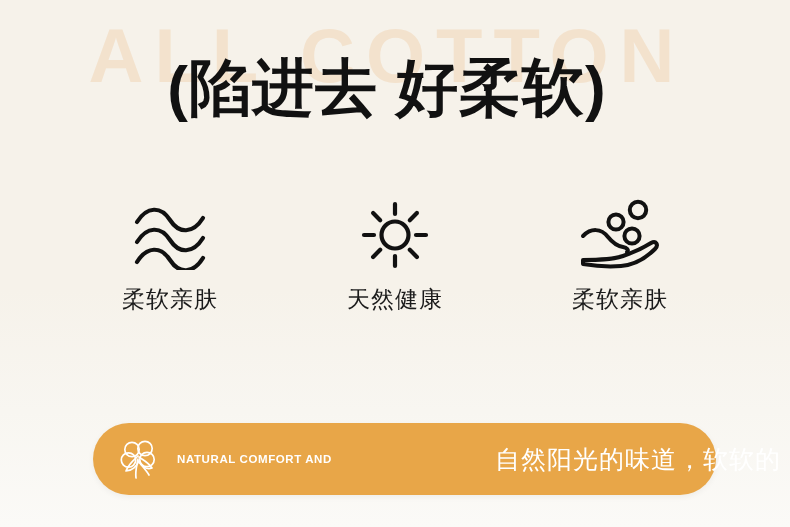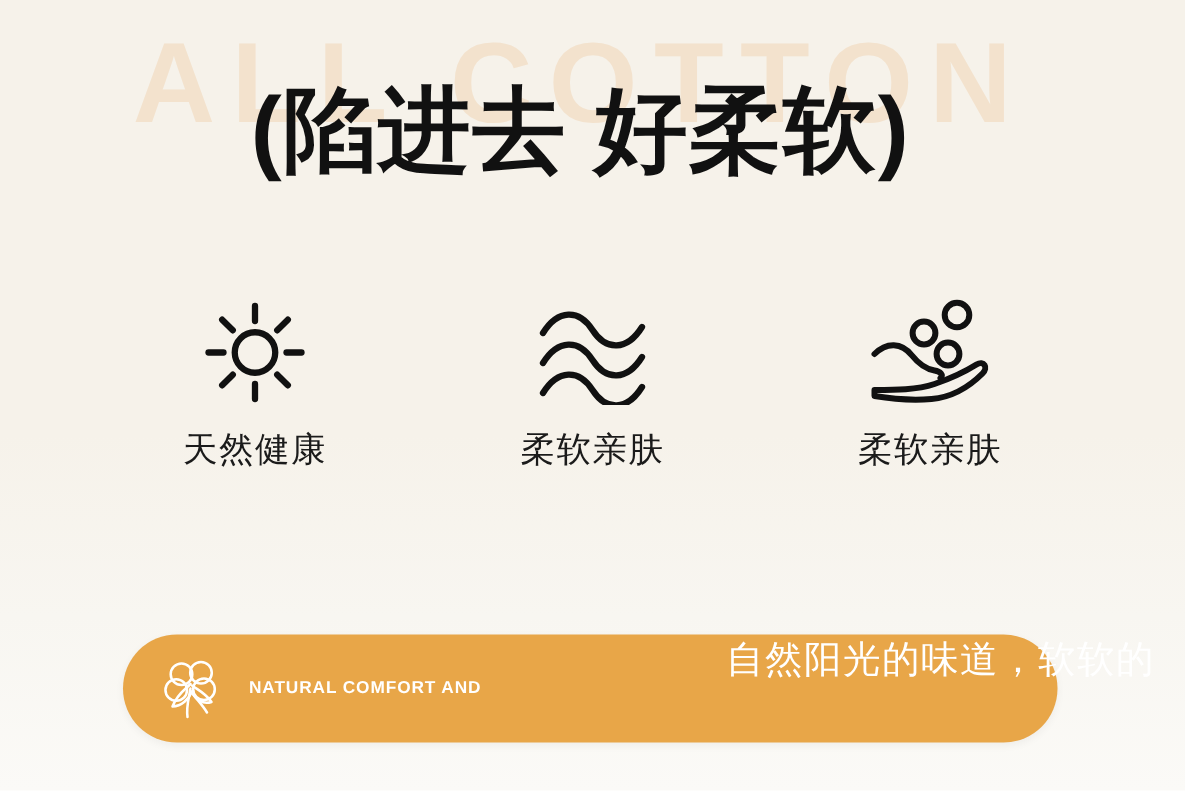--- a/index.html
+++ b/index.html
@@ -85,27 +85,28 @@
     font-size: 23px;
     font-weight: 400;
     color: #1b1b1b;
     letter-spacing: 1px;
     white-space: nowrap;
   }
 
   
   .banner {
     position: absolute;
-    left: 82px;
+    left: 93px;
     top: 423px;
     width: 623px;
     height: 72px;
     background: #e8a648;
     border-radius: 36px;
     display: flex;
+    align-items: center;
     box-shadow: 0 2px 6px rgba(0,0,0,0.05);
   }
   .banner-left {
     display: flex;
     align-items: center;
     padding-left: 22px;
   }
   .banner-cotton-icon {
     width: 48px;
     height: 48px;
@@ -133,49 +134,49 @@
 </head>
 <body>
 
 <div id="page">
 
   <div class="watermark">ALL COTTON</div>
 
   <div class="headline">(陷进去 好柔软)</div>
 
   <div class="features">
+
+    <div class="feature">
+      <span class="feature-icon">
+        <svg width="78" height="70" viewBox="0 0 78 70" fill="none" stroke="#111111" stroke-width="4.2" stroke-linecap="round">
+          <path d="M6 22 C16 6, 30 6, 39 20 C48 34, 62 34, 72 18"></path>
+          <path d="M6 42 C16 26, 30 26, 39 40 C48 54, 62 54, 72 38"></path>
+          <path d="M6 62 C16 46, 30 46, 39 60 C48 74, 62 74, 72 58"></path>
+        </svg>
+      </span>
+      <span class="feature-label">柔软亲肤</span>
+    </div>
 
     <div class="feature">
       <span class="feature-icon">
         <svg width="72" height="72" viewBox="0 0 72 72" fill="none" stroke="#111111" stroke-width="4.2" stroke-linecap="round">
           <circle cx="36" cy="36" r="13.5"></circle>
           <line x1="36" y1="5" x2="36" y2="15"></line>
           <line x1="36" y1="57" x2="36" y2="67"></line>
           <line x1="5" y1="36" x2="15" y2="36"></line>
           <line x1="57" y1="36" x2="67" y2="36"></line>
           <line x1="14.1" y1="14.1" x2="21.2" y2="21.2"></line>
           <line x1="50.8" y1="50.8" x2="57.9" y2="57.9"></line>
           <line x1="14.1" y1="57.9" x2="21.2" y2="50.8"></line>
           <line x1="50.8" y1="21.2" x2="57.9" y2="14.1"></line>
         </svg>
       </span>
       <span class="feature-label">天然健康</span>
     </div>
 
-    <div class="feature">
-      <span class="feature-icon">
-        <svg width="78" height="70" viewBox="0 0 78 70" fill="none" stroke="#111111" stroke-width="4.2" stroke-linecap="round">
-          <path d="M6 22 C16 6, 30 6, 39 20 C48 34, 62 34, 72 18"></path>
-          <path d="M6 42 C16 26, 30 26, 39 40 C48 54, 62 54, 72 38"></path>
-          <path d="M6 62 C16 46, 30 46, 39 60 C48 74, 62 74, 72 58"></path>
-        </svg>
-      </span>
-      <span class="feature-label">柔软亲肤</span>
-    </div>
-
 
     <div class="feature">
       <span class="feature-icon">
         <svg width="86" height="74" viewBox="0 0 86 74" fill="none" stroke="#111111" stroke-width="4" stroke-linecap="round" stroke-linejoin="round">
           <circle cx="61" cy="12" r="8.2"></circle>
           <circle cx="39" cy="24" r="7.6"></circle>
           <circle cx="55" cy="38" r="7.6"></circle>
           <path d="M6 38 C14 30, 24 30, 31 39 C35 44, 40 48, 46 49 C50 49.6, 52 52, 50 54"></path>
           <path d="M6 62 C20 62, 34 62, 46 58 C56 54.6, 66 50, 74 45 C79 42, 82 47, 78 51 C68 61, 56 67, 44 68 C32 69, 18 68, 6 66 Z"></path>
         </svg>

